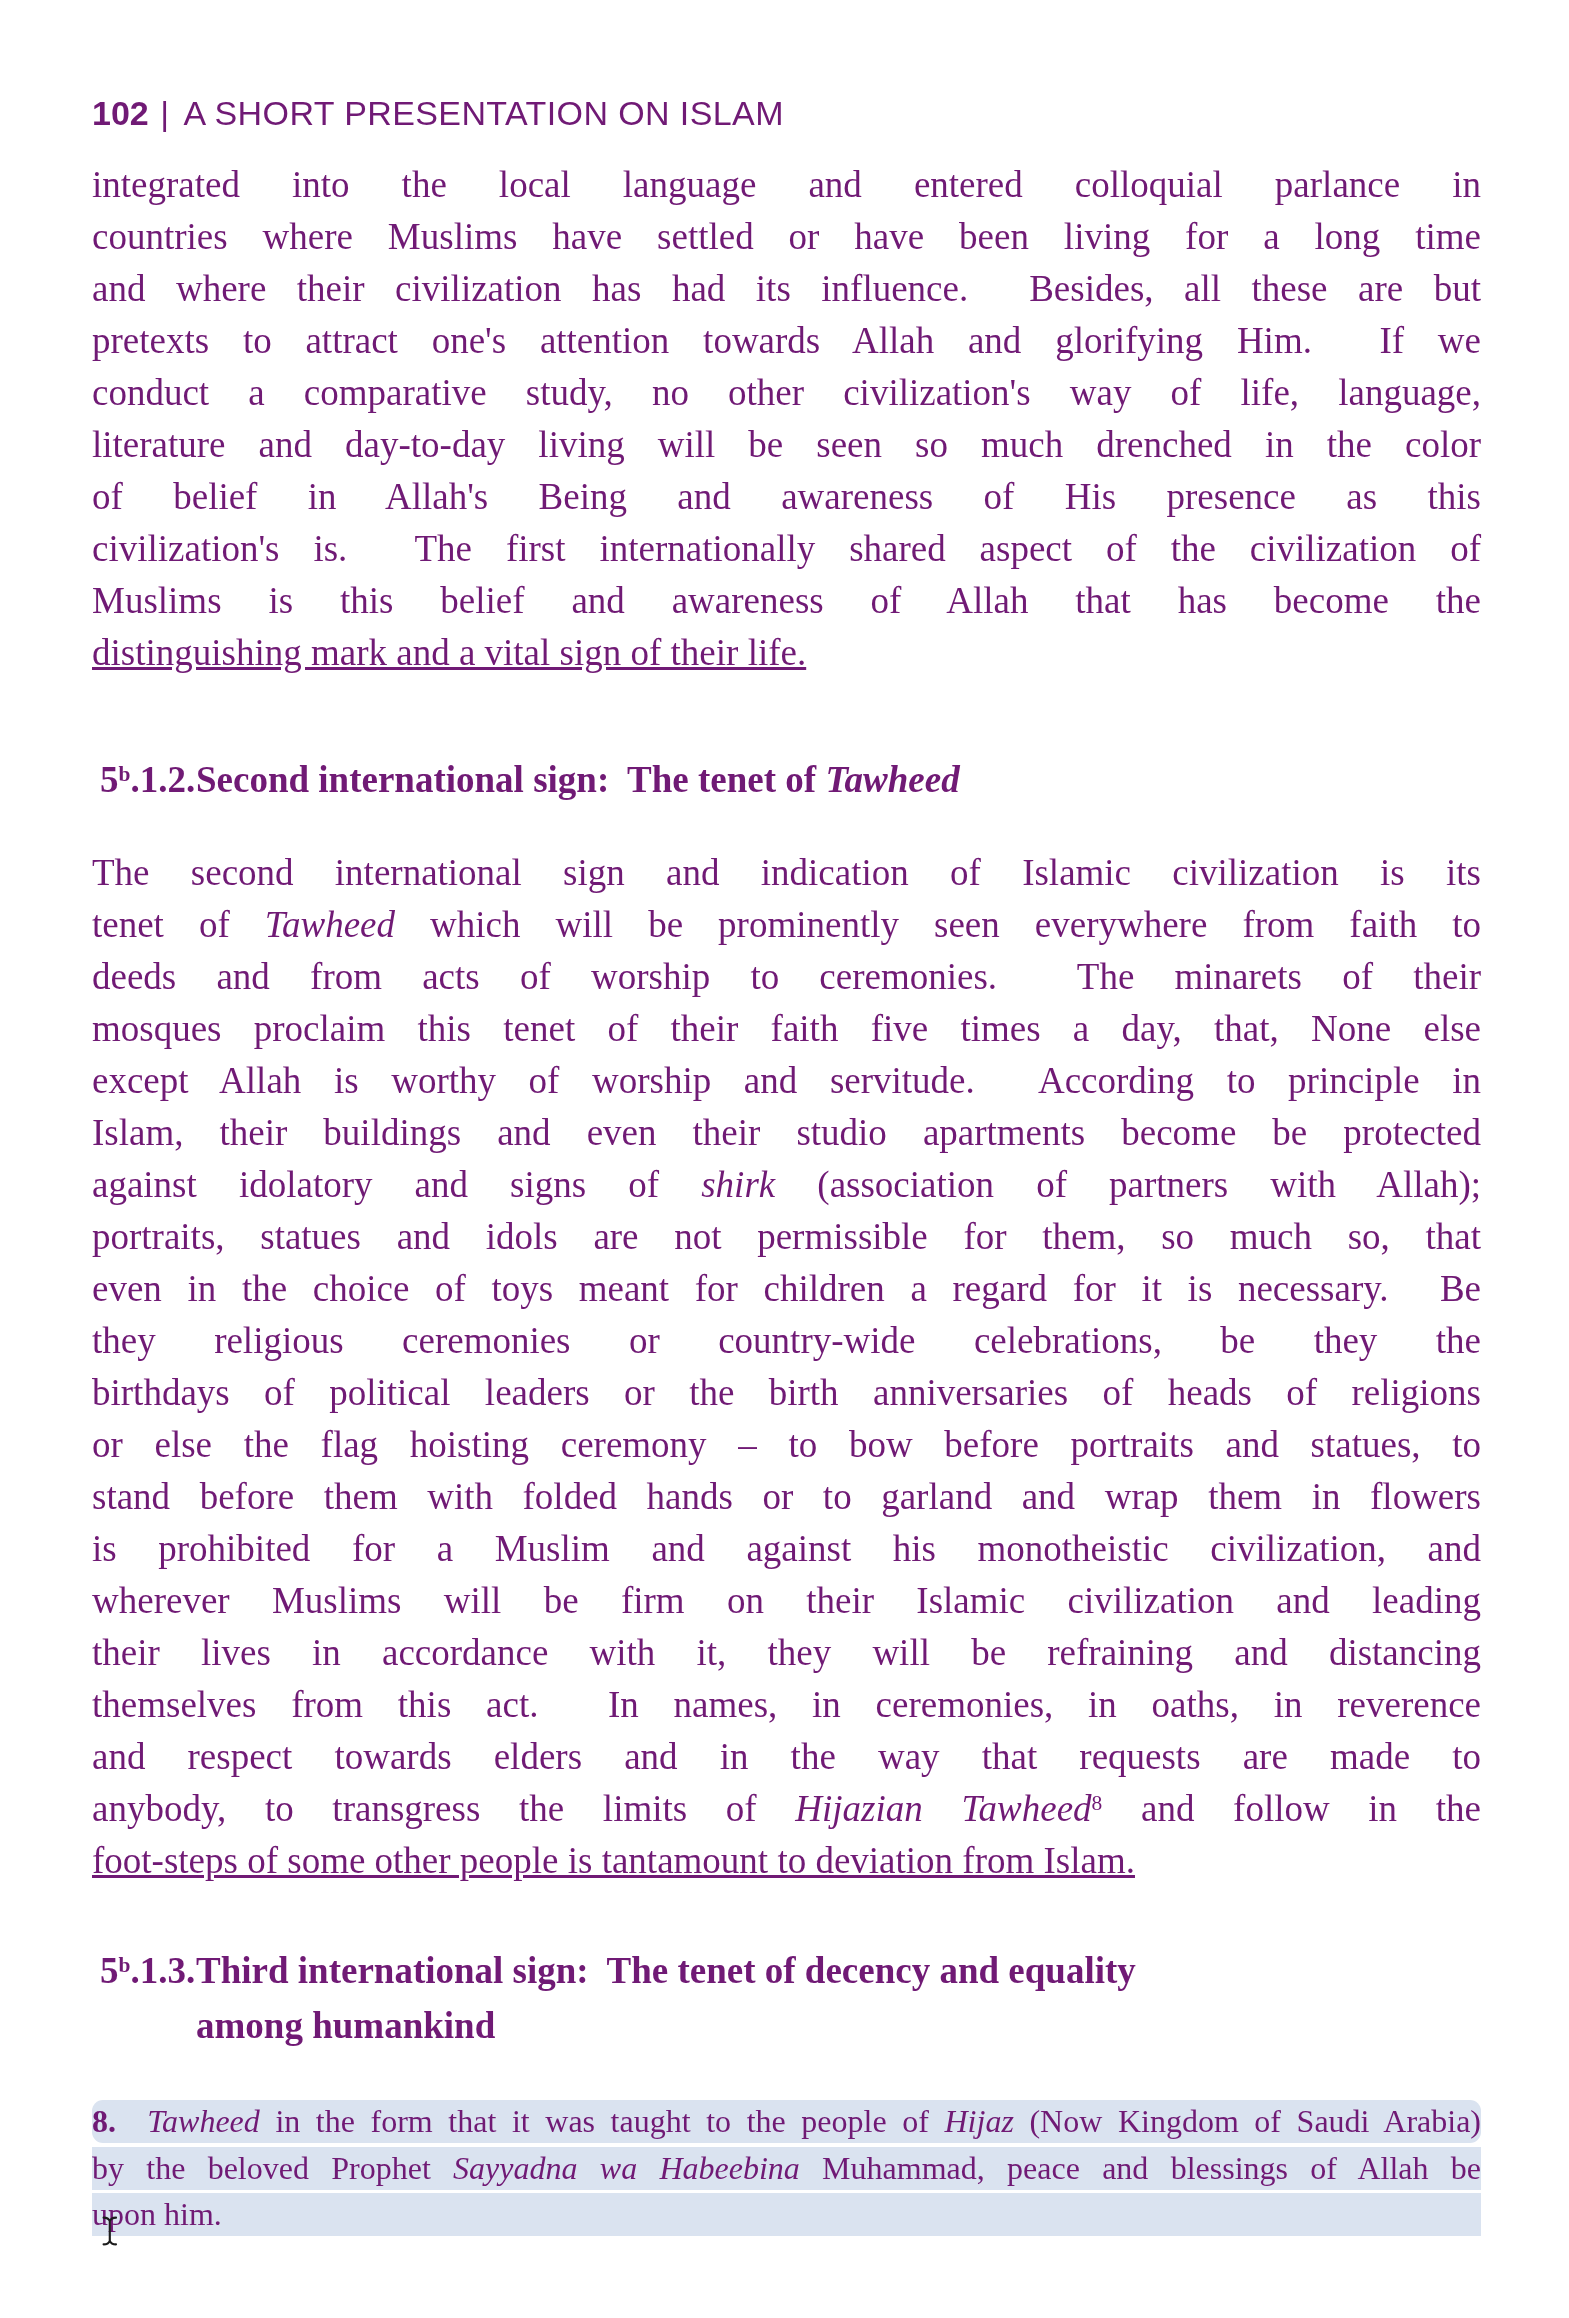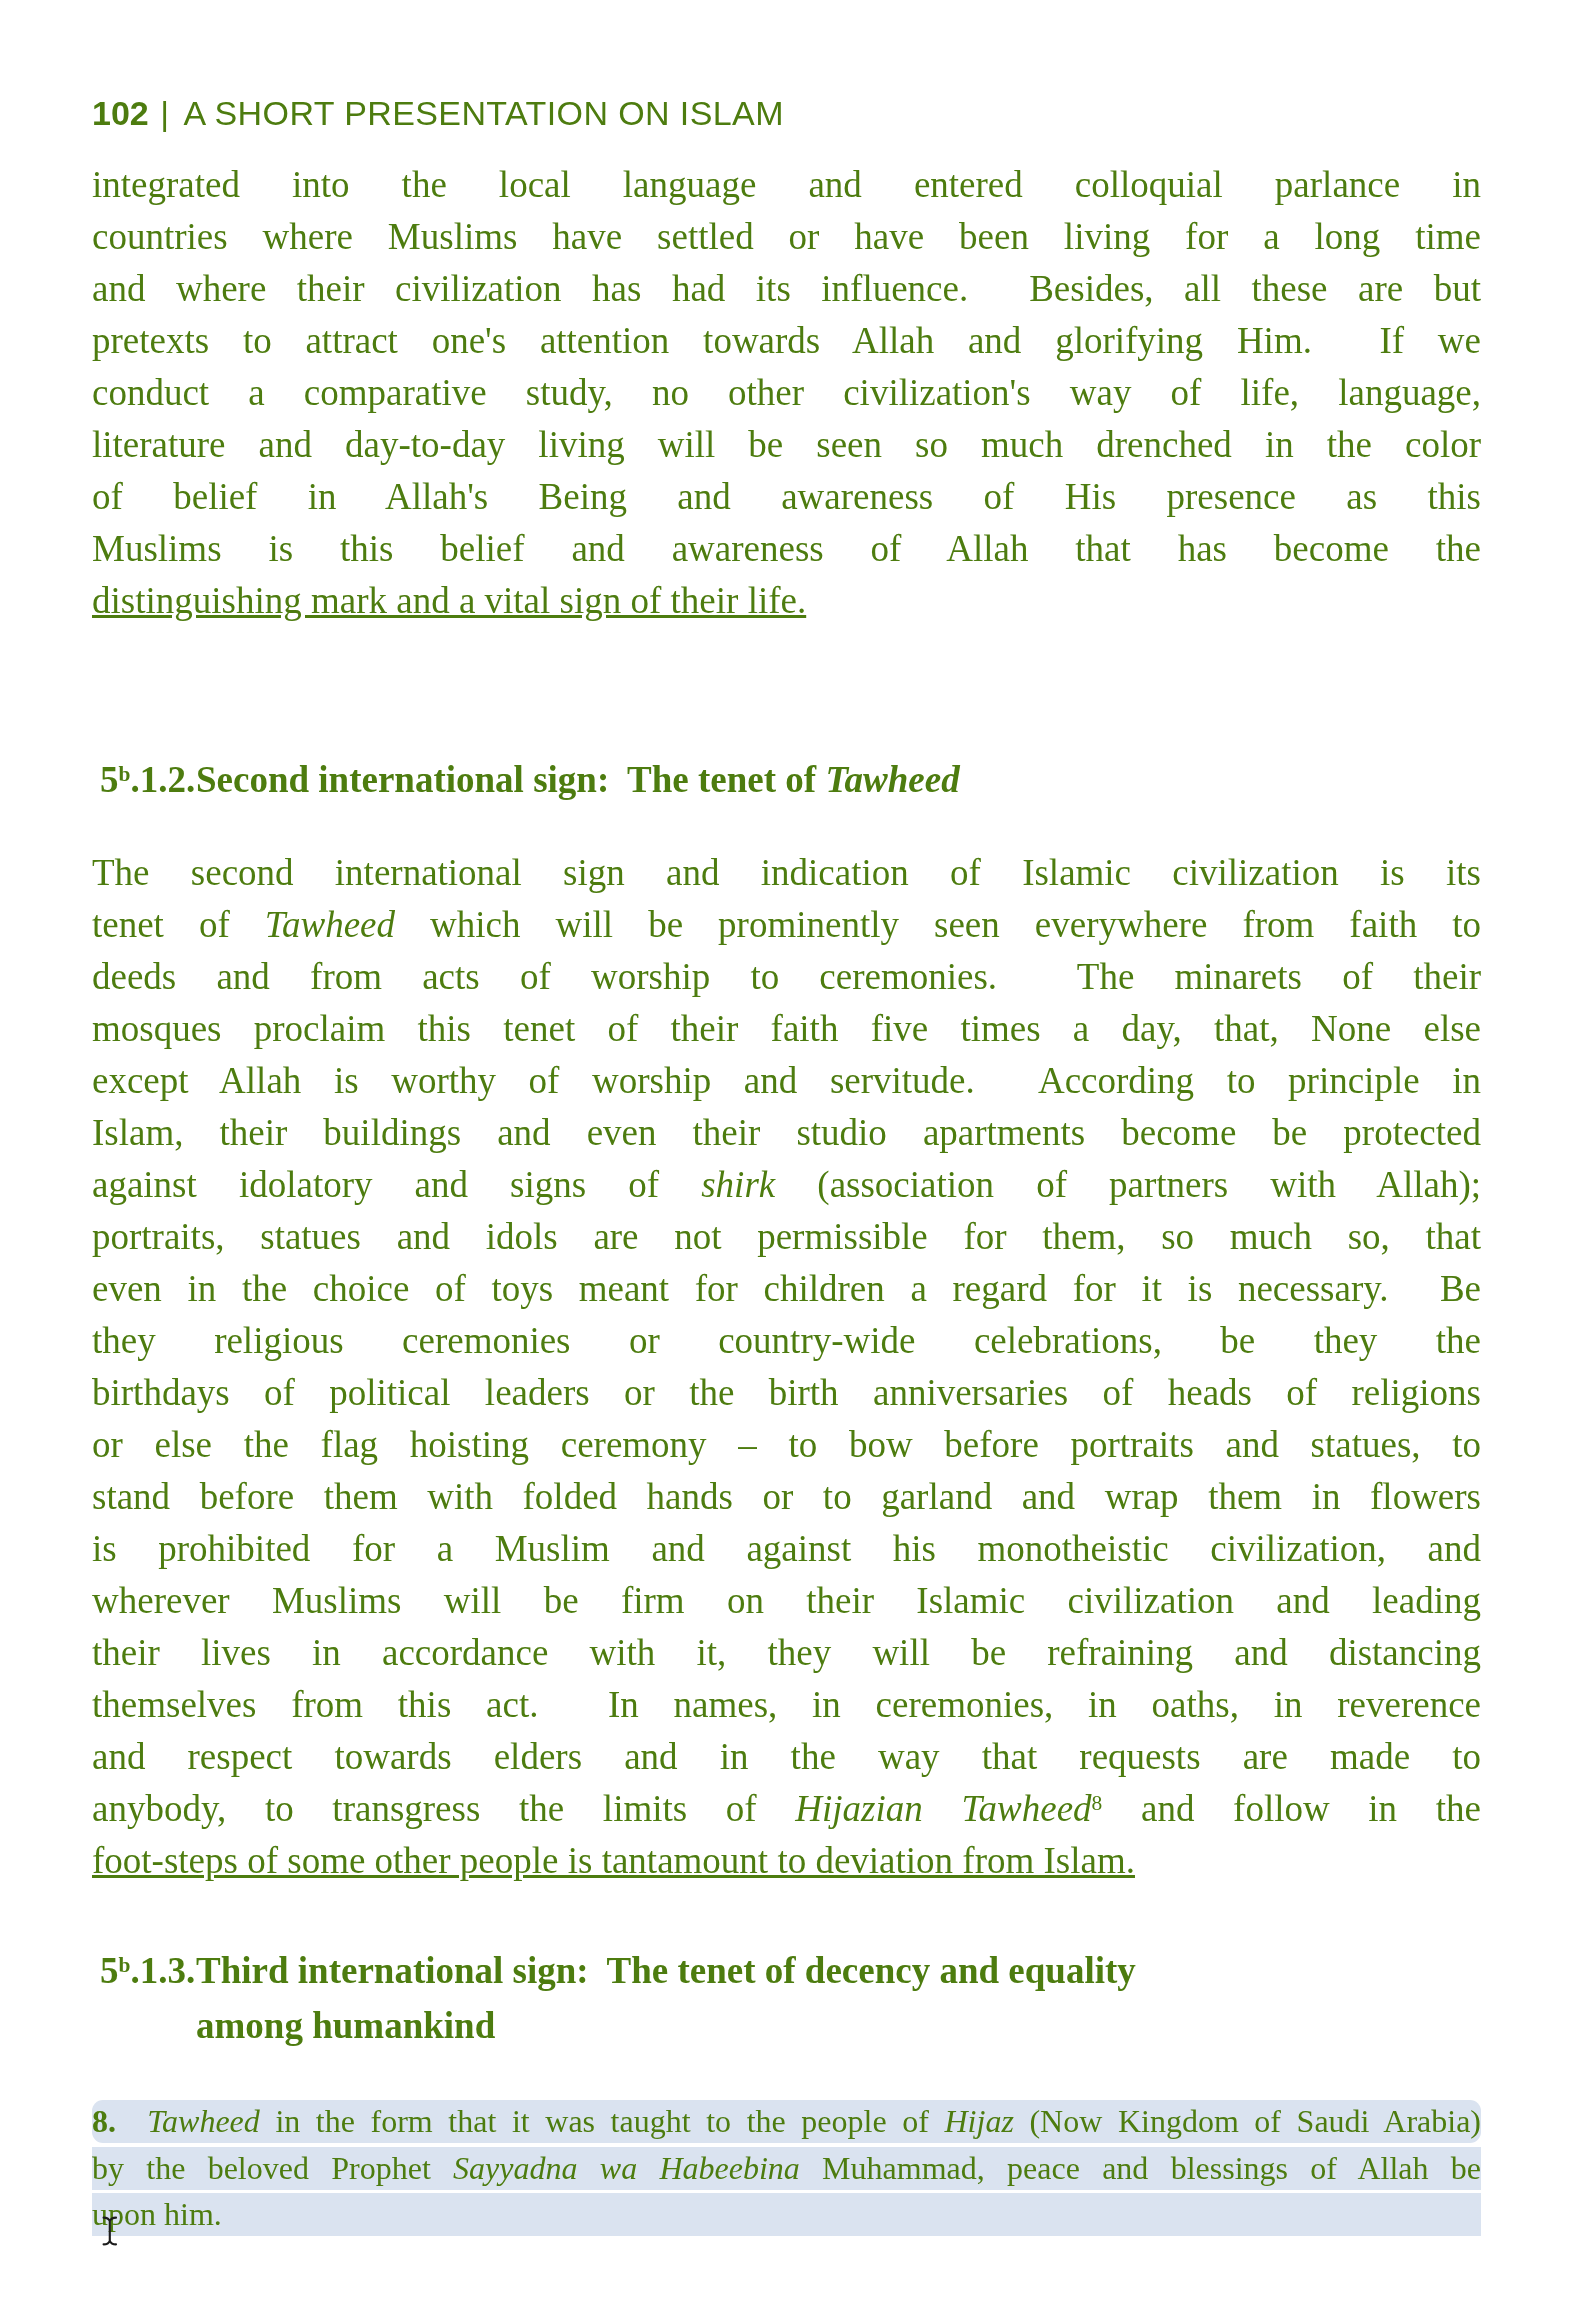--- a/index.html
+++ b/index.html
@@ -1,21 +1,21 @@
 <!DOCTYPE html>
 <html style="font-size:14.3px"><head>
 <meta charset="utf-8">
 <style>
   html,body{margin:0;padding:0;background:#888;}
   .page{
     position:relative;
     width:1570px;height:2319px;
     background:#ffffff;
     font-family:"Liberation Serif", serif;
-    color:#4d7c0f;
+    color:#701a75;
     overflow:hidden;
   }
   .content{position:absolute;left:92px;width:1389px;}
   
   .running-header{
     position:absolute;top:94px;left:92px;
     font-family:"Liberation Sans", sans-serif;
     font-size:34px;line-height:39px;white-space:nowrap;
   }
   .running-header .num{font-weight:bold;}
@@ -58,20 +58,21 @@
   </div>
 
   <div class="content para" style="top:159px;">
       <div class="line">integrated into the local language and entered colloquial parlance in</div>
       <div class="line">countries where Muslims have settled or have been living for a long time</div>
       <div class="line">and where their civilization has had its influence.&nbsp; Besides, all these are but</div>
       <div class="line">pretexts to attract one's attention towards Allah and glorifying Him.&nbsp; If we</div>
       <div class="line">conduct a comparative study, no other civilization's way of life, language,</div>
       <div class="line">literature and day-to-day living will be seen so much drenched in the color</div>
       <div class="line">of belief in Allah's Being and awareness of His presence as this</div>
+      <div class="line">civilization's is.&nbsp; The first internationally shared aspect of the civilization of</div>
       <div class="line">Muslims is this belief and awareness of Allah that has become the</div>
       <div class="line last">distinguishing mark and a vital sign of their life.</div>
     </div>
 
   <h2 class="heading" style="top:746px;">
     <span class="h-num">5<sup>b</sup>.1.2.</span><span class="h-title">Second international sign:&nbsp; The tenet of <i>Tawheed</i></span>
   </h2>
 
   <div class="content para" style="top:847px;">
       <div class="line">The second international sign and indication of Islamic civilization is its</div>

